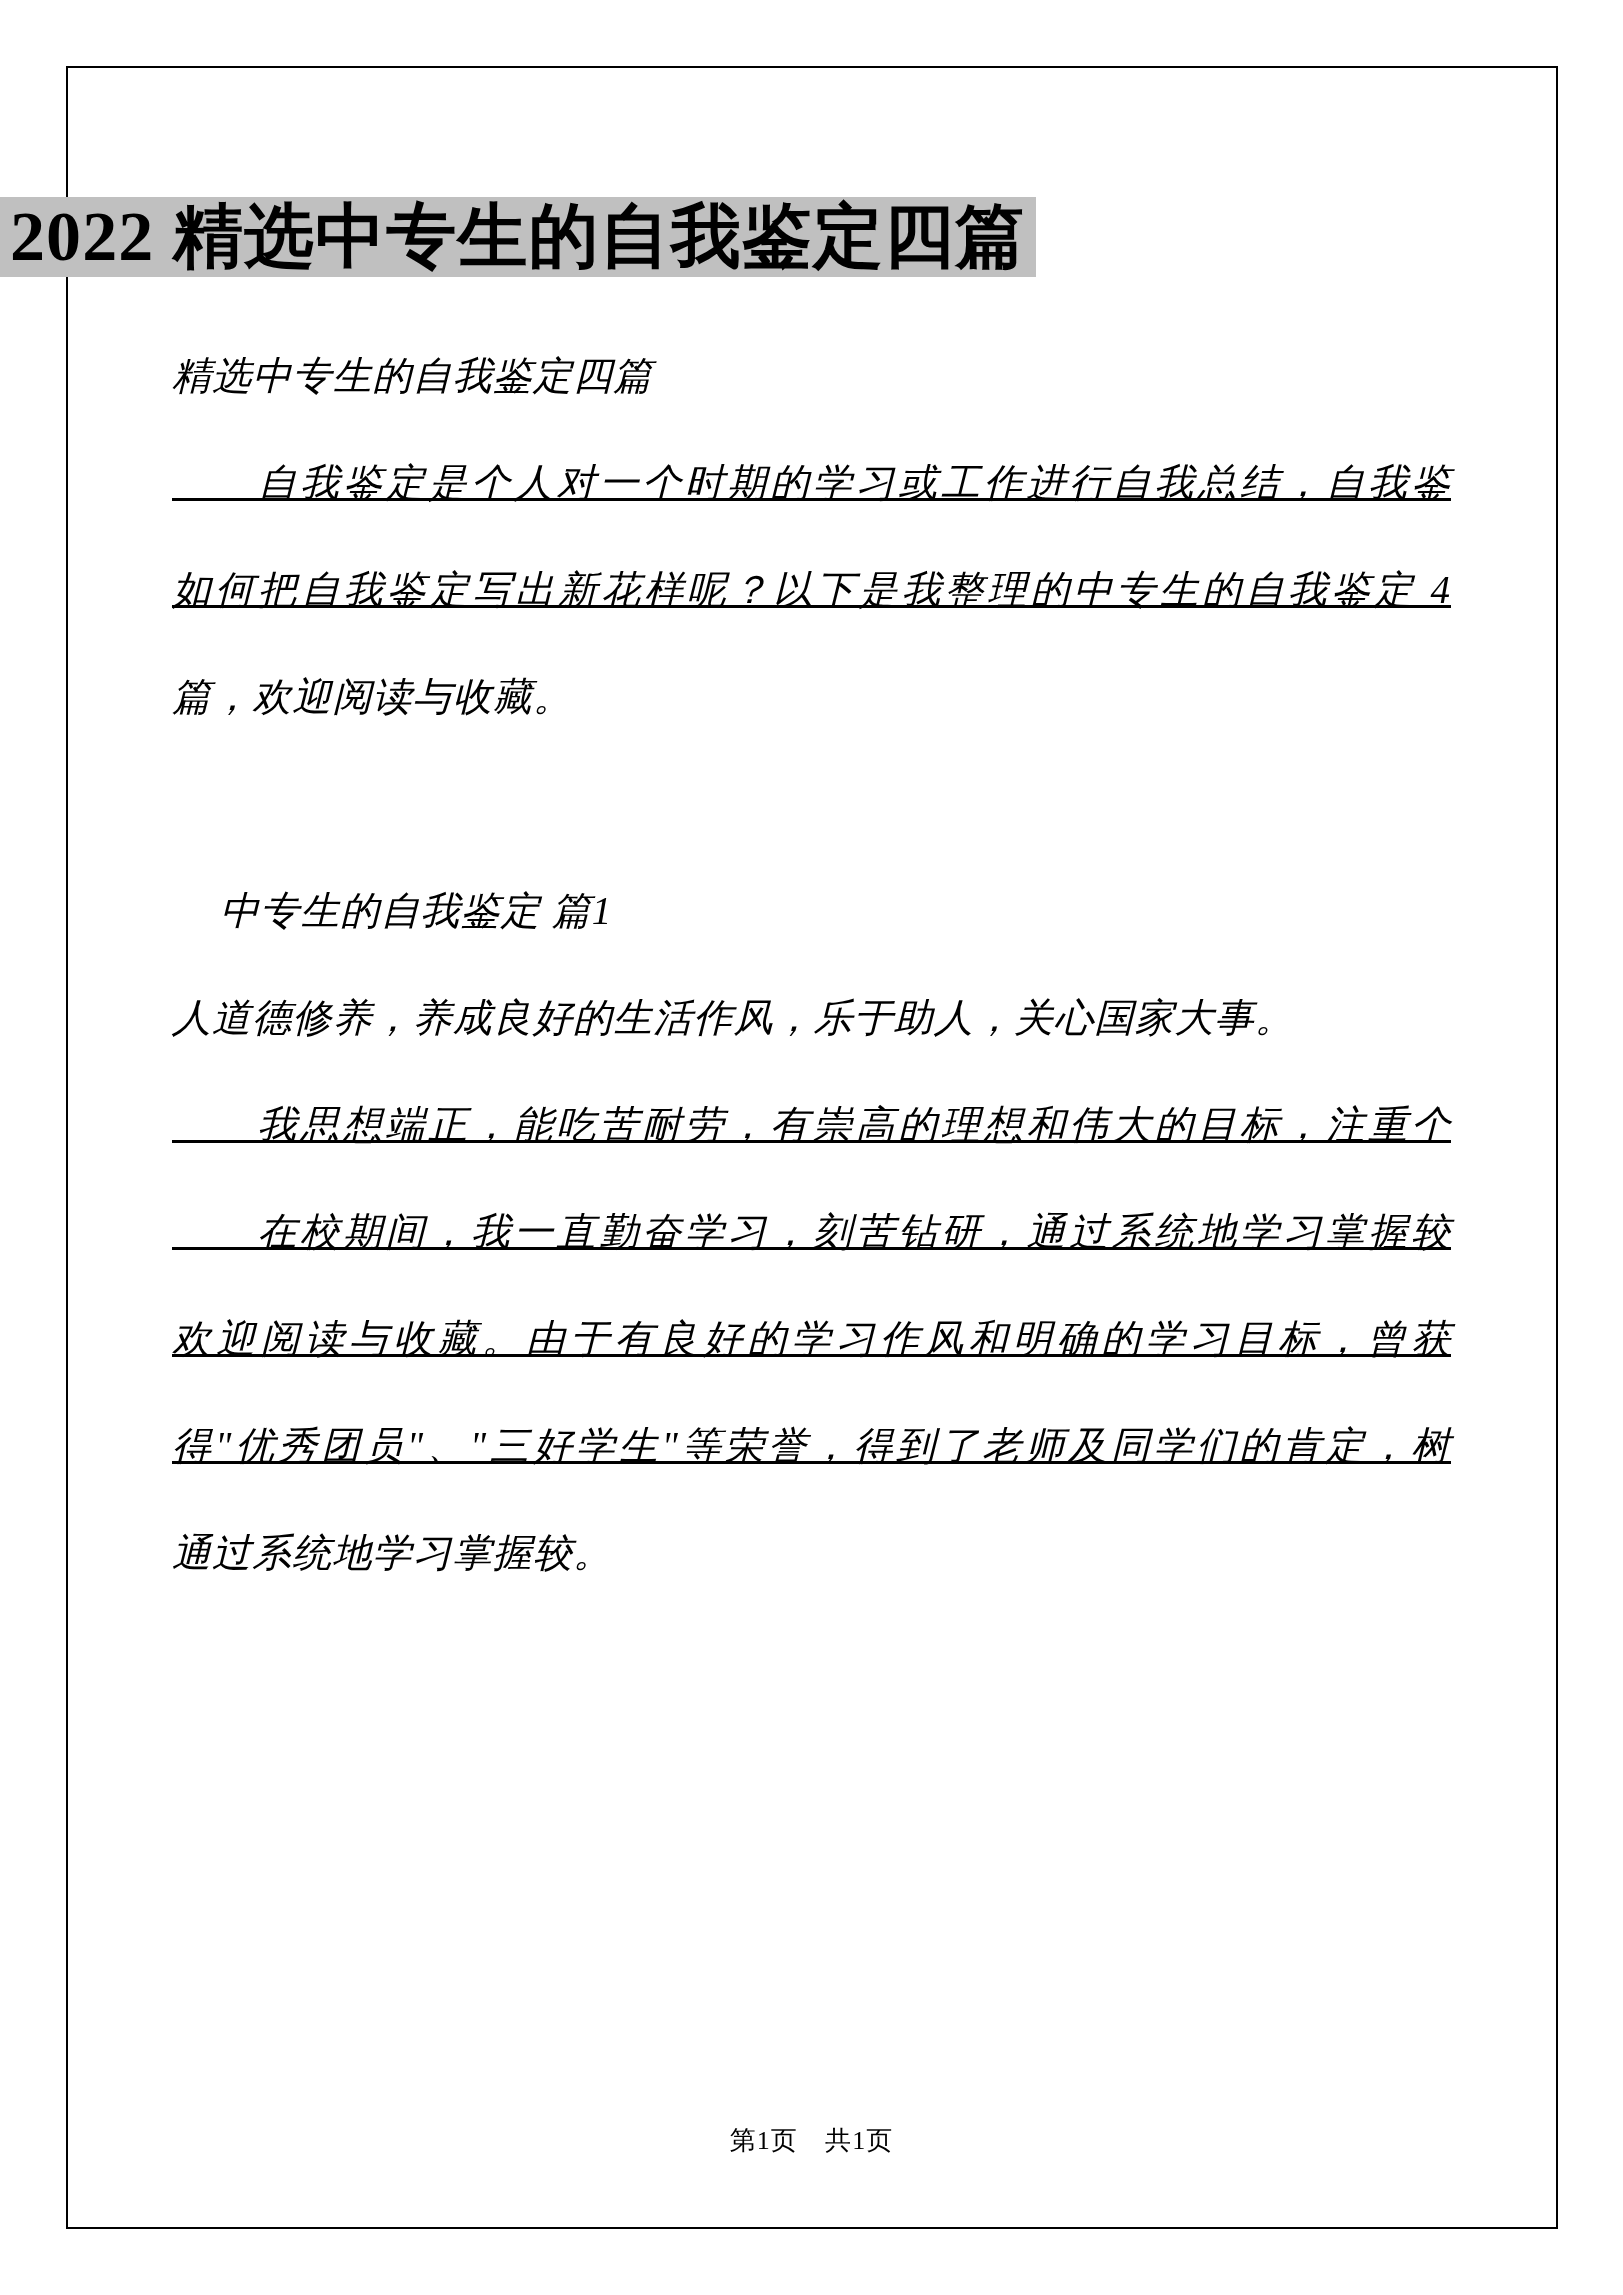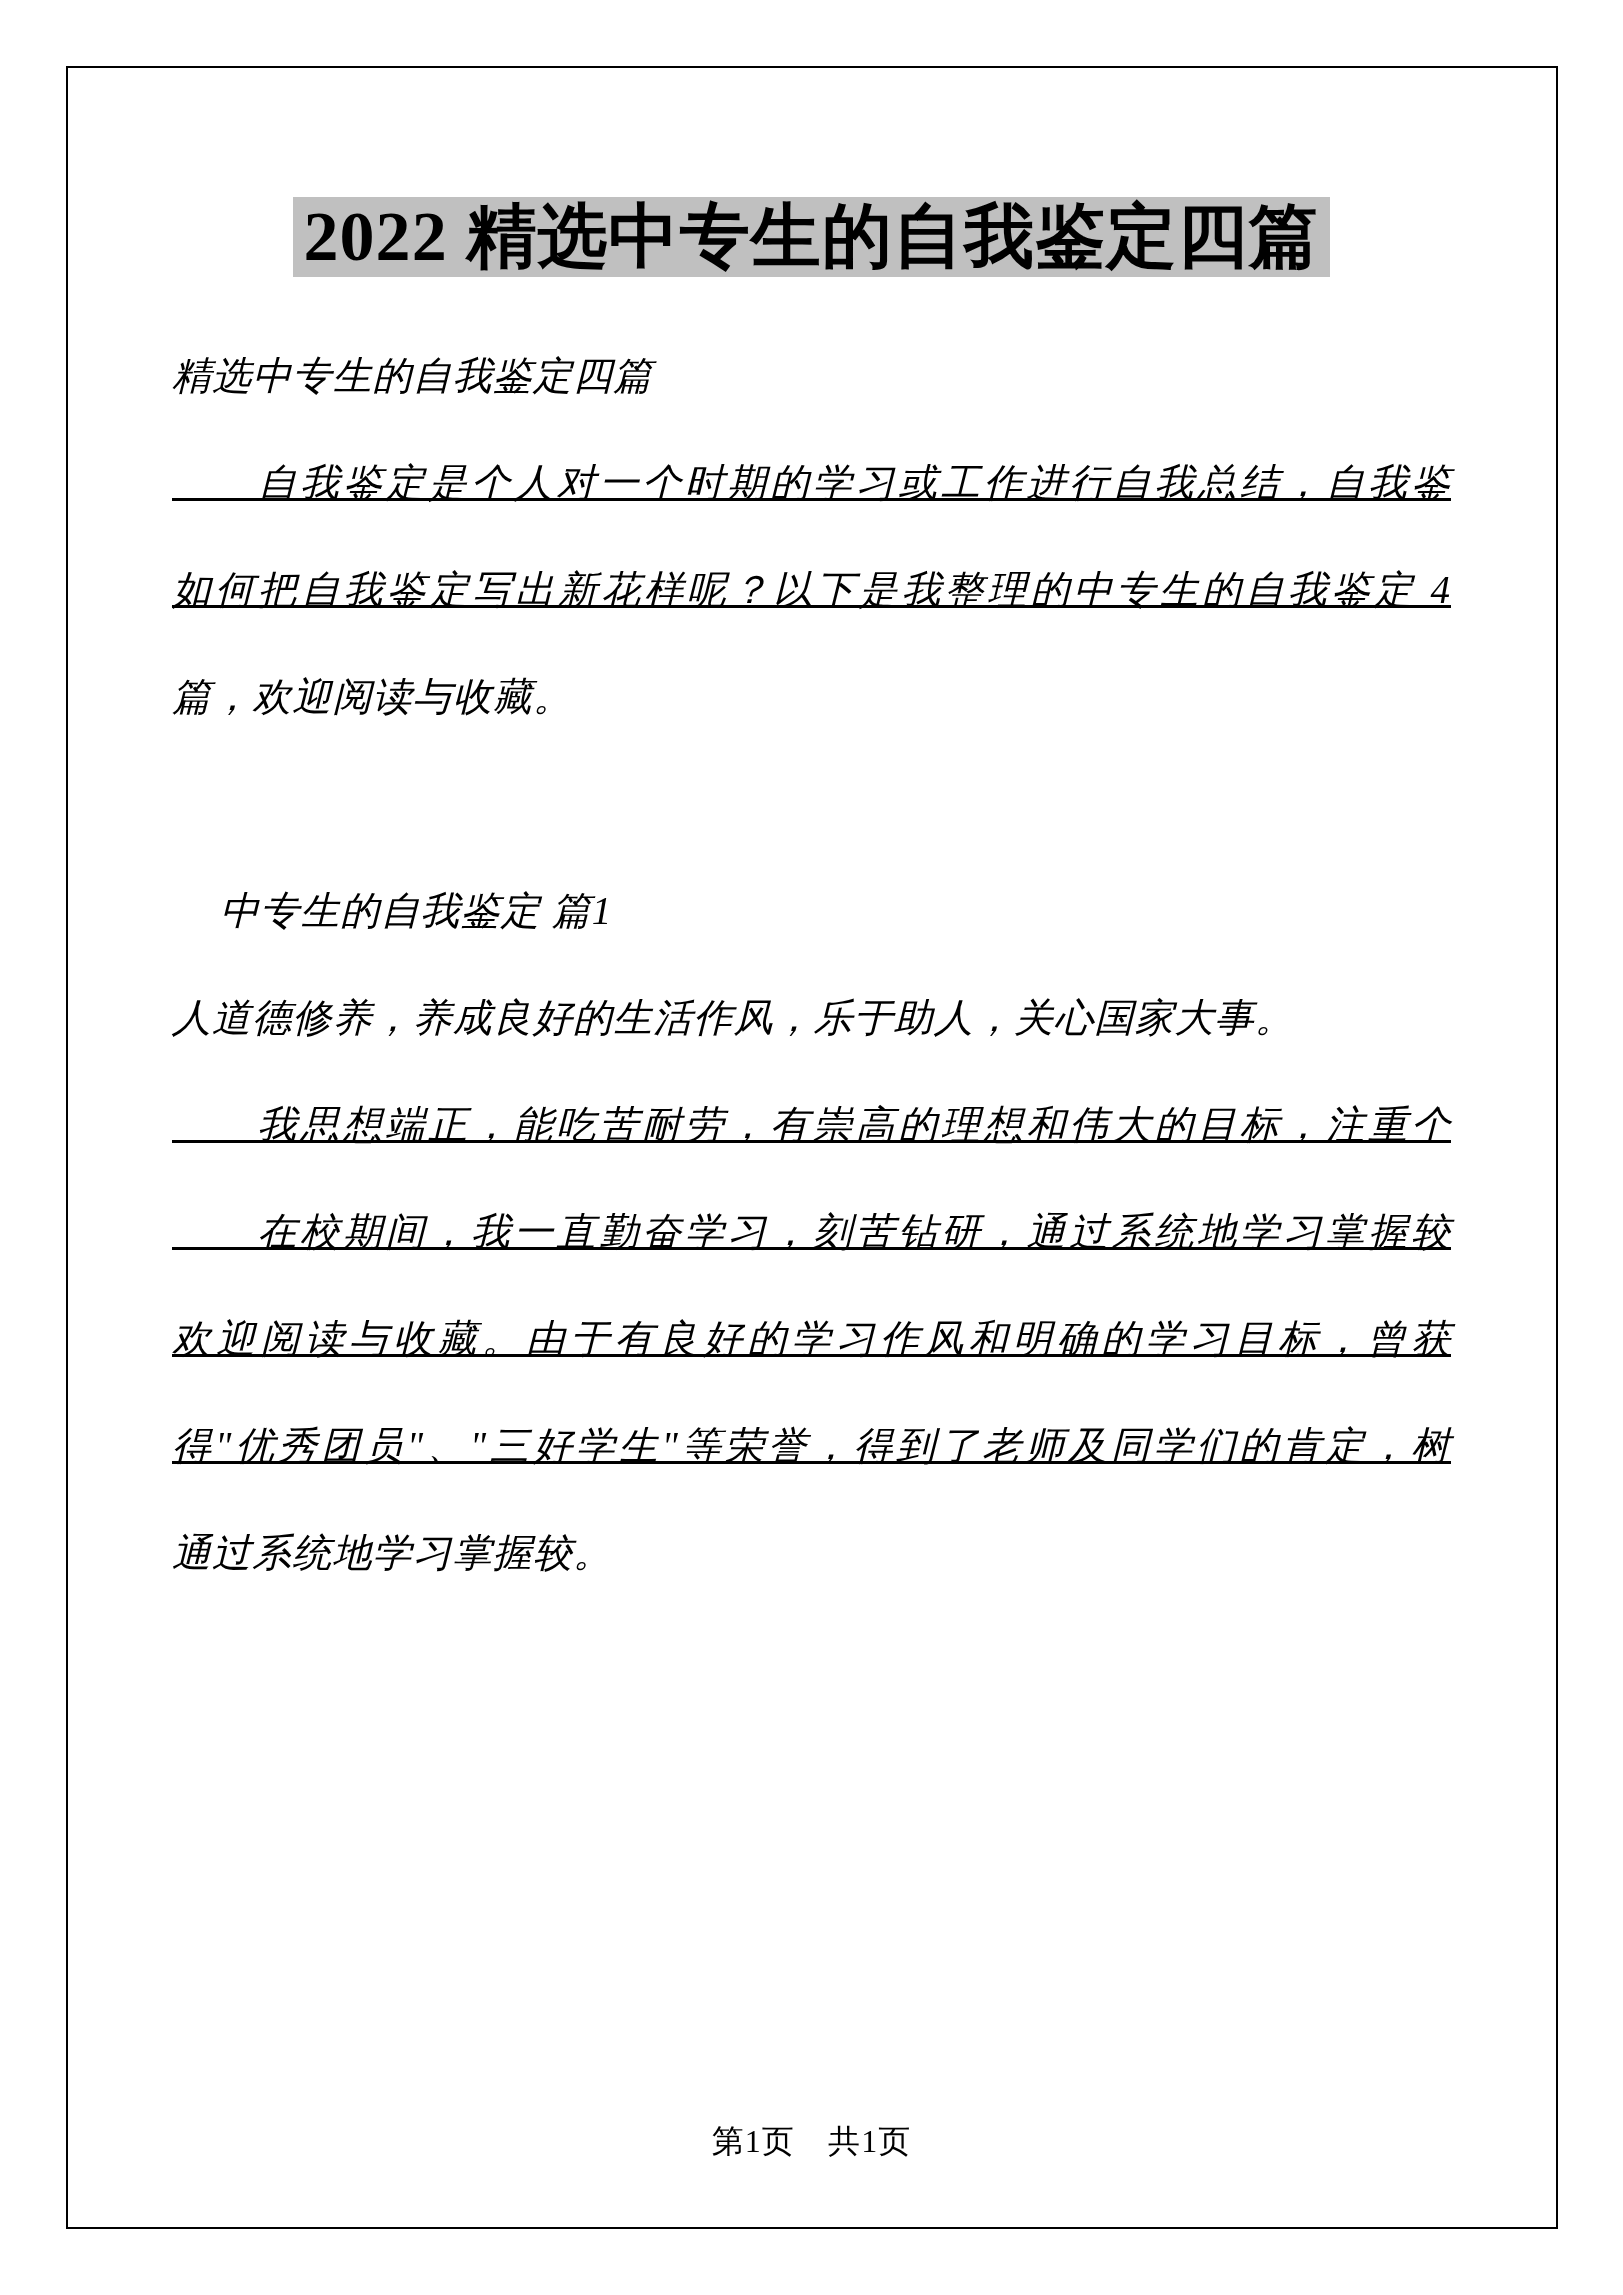--- a/index.html
+++ b/index.html
@@ -19,21 +19,21 @@
     width: 1492px;
     height: 2163px;
     box-sizing: border-box;
     border: 2.8px solid #000000;
   }
   .title-wrap {
     position: absolute;
     left: 0;
     right: 0;
     top: 197px;
-    text-align: center;
+    text-align: left;
   }
   .title-hl {
     display: inline-block;
     background: #c0c0c0;
     font-weight: bold;
     font-size: 70px;
     line-height: 80px;
     padding: 0 10px;
     letter-spacing: 1.1px;
     white-space: pre;
@@ -58,21 +58,21 @@
     text-align: justify;
     text-align-last: justify;
     text-decoration: underline;
   }
   .footer {
     position: absolute;
     left: 0;
     right: 0;
     top: 2115px;
     text-align: center;
-    font-size: 32px;
+    font-size: 26px;
     line-height: 52px;
     letter-spacing: 1.1px;
     white-space: pre;
   }
 </style>
 </head>
 <body>
 
 <div class="frame"></div>
 

